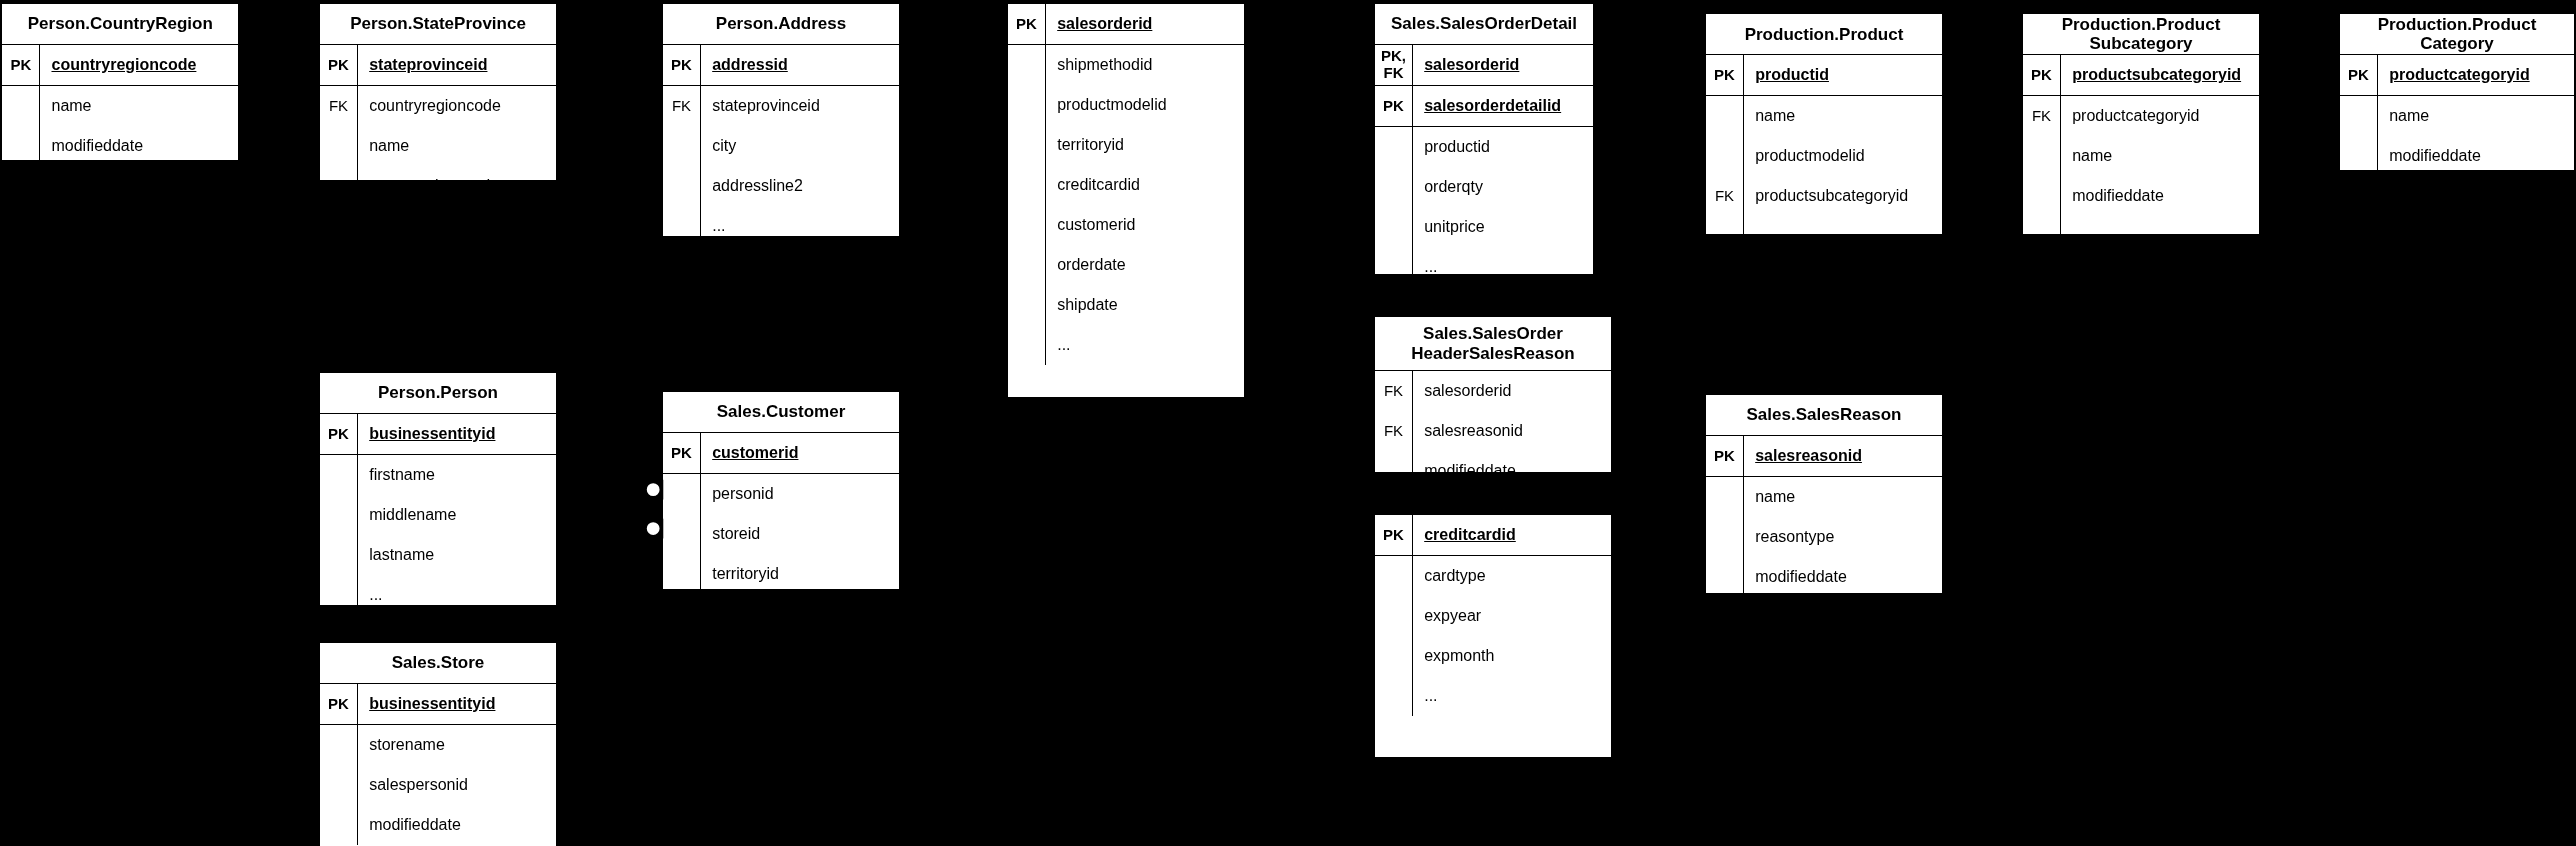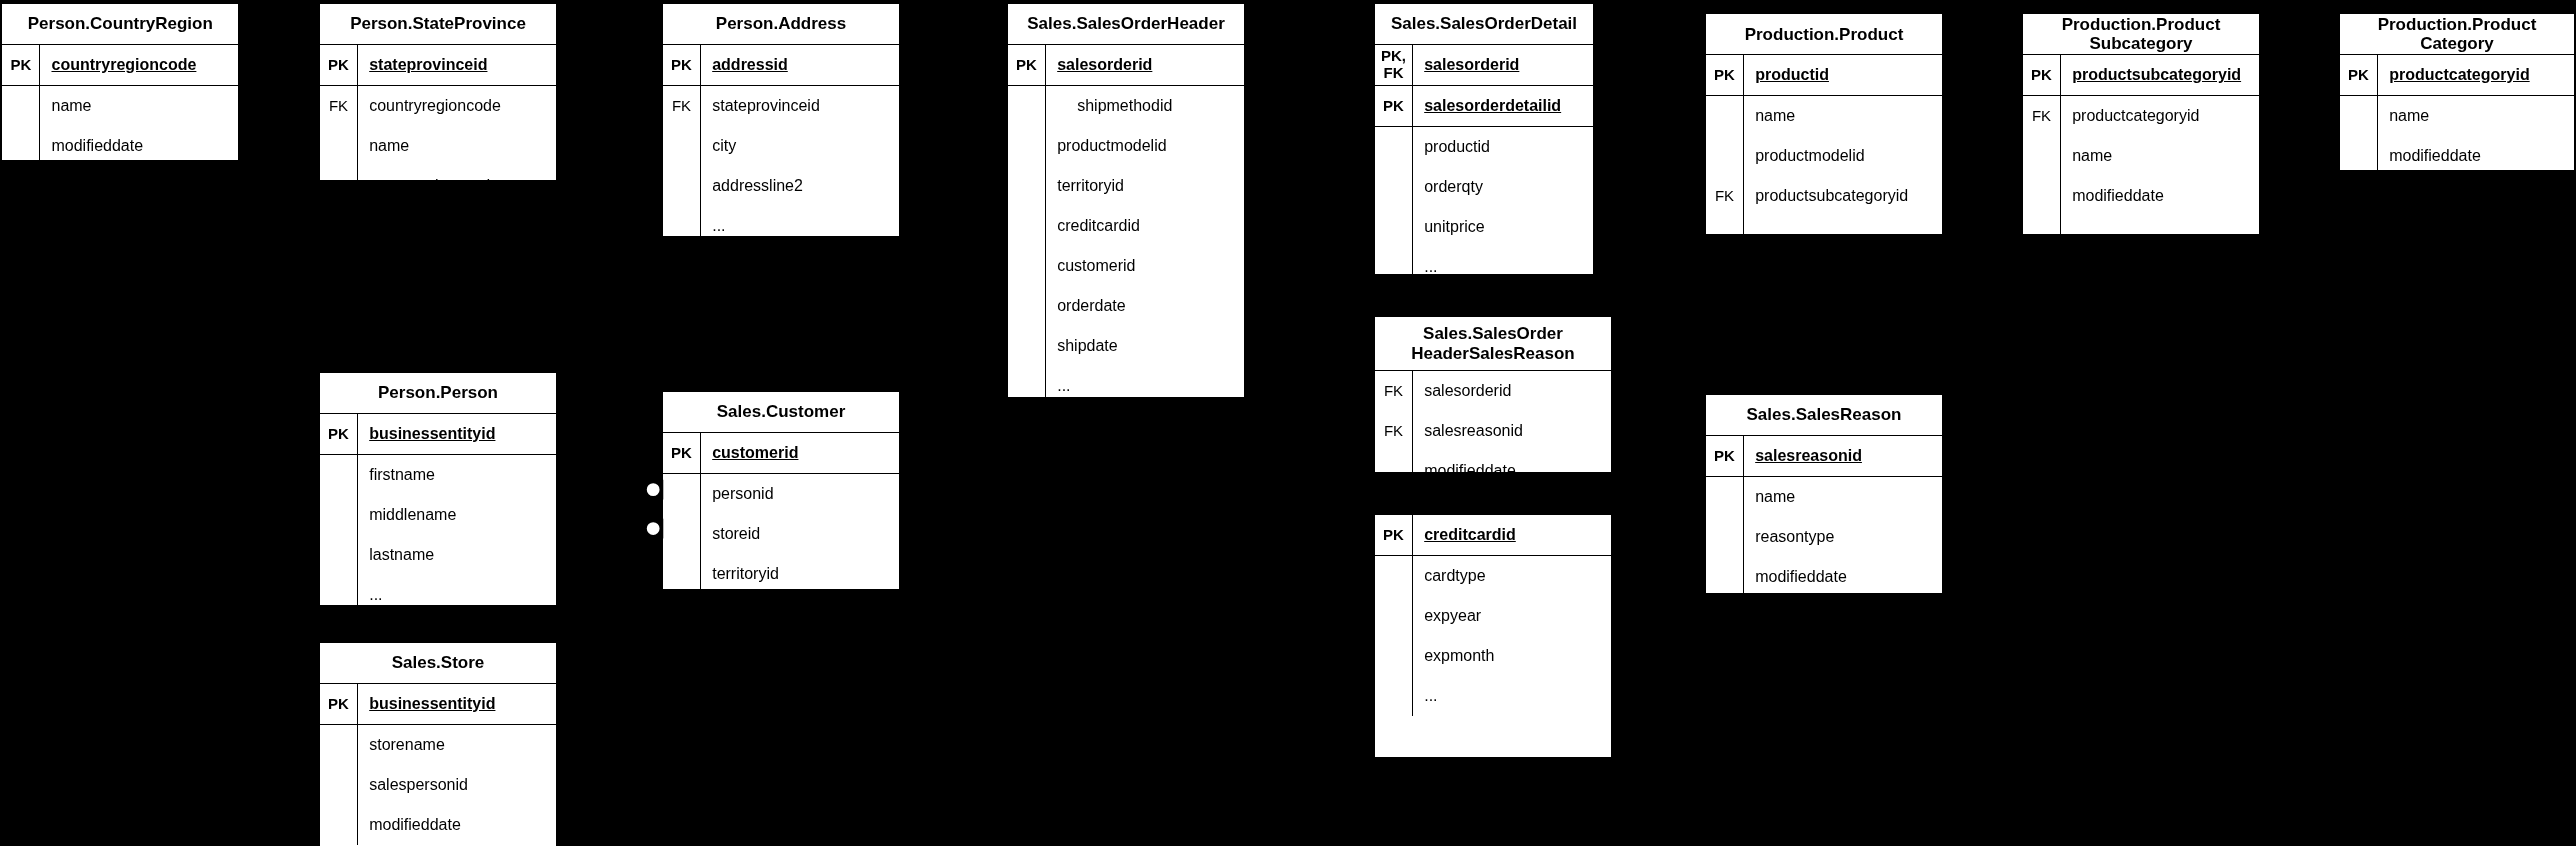--- a/index.html
+++ b/index.html
@@ -106,29 +106,28 @@
           <div class="keycell blank"></div>
           <div class="fieldcell">addressline2</div>
         </div>
         <div class="erow" style="height: 38px;">
           <div class="keycell blank"></div>
           <div class="fieldcell">...</div>
         </div>
       </div>
     </div>
     <div class="entity" style="left: 1007px; top: 2.6px; width: 238px; height: 395px;">
-      <div class="ent-title" style="height: 41px;">Sales.SalesOrderHeader</div>
       <div class="rowgroup grp-sep">
         <div class="erow" style="height: 39px;">
           <div class="keycell pk">PK</div>
           <div class="fieldcell pkfield">salesorderid</div>
         </div>
       </div>
       <div class="rowgroup">
-        <div class="erow" style="height: 39px; gap: 20px;">
+        <div class="erow" style="height: 39px;">
           <div class="keycell blank"></div>
           <div class="fieldcell">shipmethodid</div>
         </div>
         <div class="erow" style="height: 39px;">
           <div class="keycell blank"></div>
           <div class="fieldcell">productmodelid</div>
         </div>
         <div class="erow" style="height: 39px;">
           <div class="keycell blank"></div>
           <div class="fieldcell">territoryid</div>

